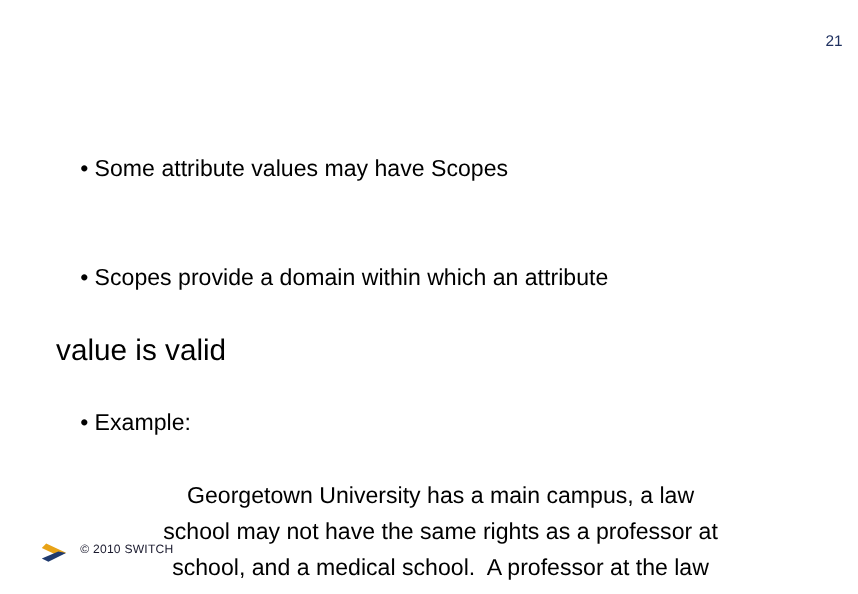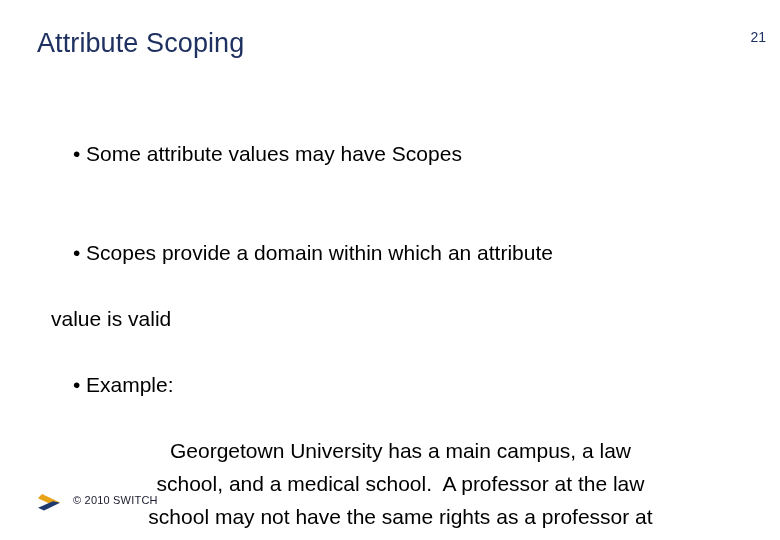--- a/index.html
+++ b/index.html
@@ -54,21 +54,21 @@
     white-space: pre;
   }
   .bullet-line .dot {
     display: inline-block;
     width: 13px;
     font-size: 21px;
     color: #000000;
     vertical-align: baseline;
   }
   .cont-line {
-    font-size: 21px;
+    font-size: 27px;
     color: #000000;
     line-height: 33px;
     font-family: "Liberation Sans", sans-serif;
     padding-left: 13px;
     white-space: pre;
   }
   .example-body {
     padding-left: 13px;
   }
   .example-body .para-line {
@@ -102,41 +102,40 @@
     letter-spacing: 0.2px;
   }
 </style>
 </head>
 <body>
 
 <div class="slide">
 
   <div class="slide-number">21</div>
 
-  <div class="slide-title">Attribute Scoping</div>
 
   <div class="body-block">
 
     <div class="bullet-line">
       <span class="dot">•</span><span>Some attribute values may have Scopes</span>
     </div>
 
     <div class="bullet-line">
       <span class="dot">•</span><span>Scopes provide a domain within which an attribute</span>
     </div>
     <div class="cont-line">value is valid</div>
 
     <div class="bullet-line">
       <span class="dot">•</span><span>Example:</span>
     </div>
 
     <div class="example-body">
       <div class="para-line">Georgetown University has a main campus, a law</div>
+      <div class="para-line">school may not have the same rights as a professor at</div>
       <div class="para-line">school, and a medical school.  A professor at the law</div>
-      <div class="para-line">school may not have the same rights as a professor at</div>
       <div class="para-line">the medical school.</div>
     </div>
 
   </div>
 
   <div class="footer">
     <svg class="logo-mark" viewBox="0 0 34 30">
       <polygon points="4,2 22,10.5 15,13.2 0,6.2" fill="#e8a317"></polygon>
       <polygon points="22,10.5 4,19 0,15.6 15,9.2" fill="#e8a317" opacity="0"></polygon>
       <polygon points="2,15.5 24,9.6 26,12.6 8,19.8" fill="#1f3a6e" opacity="0"></polygon>

